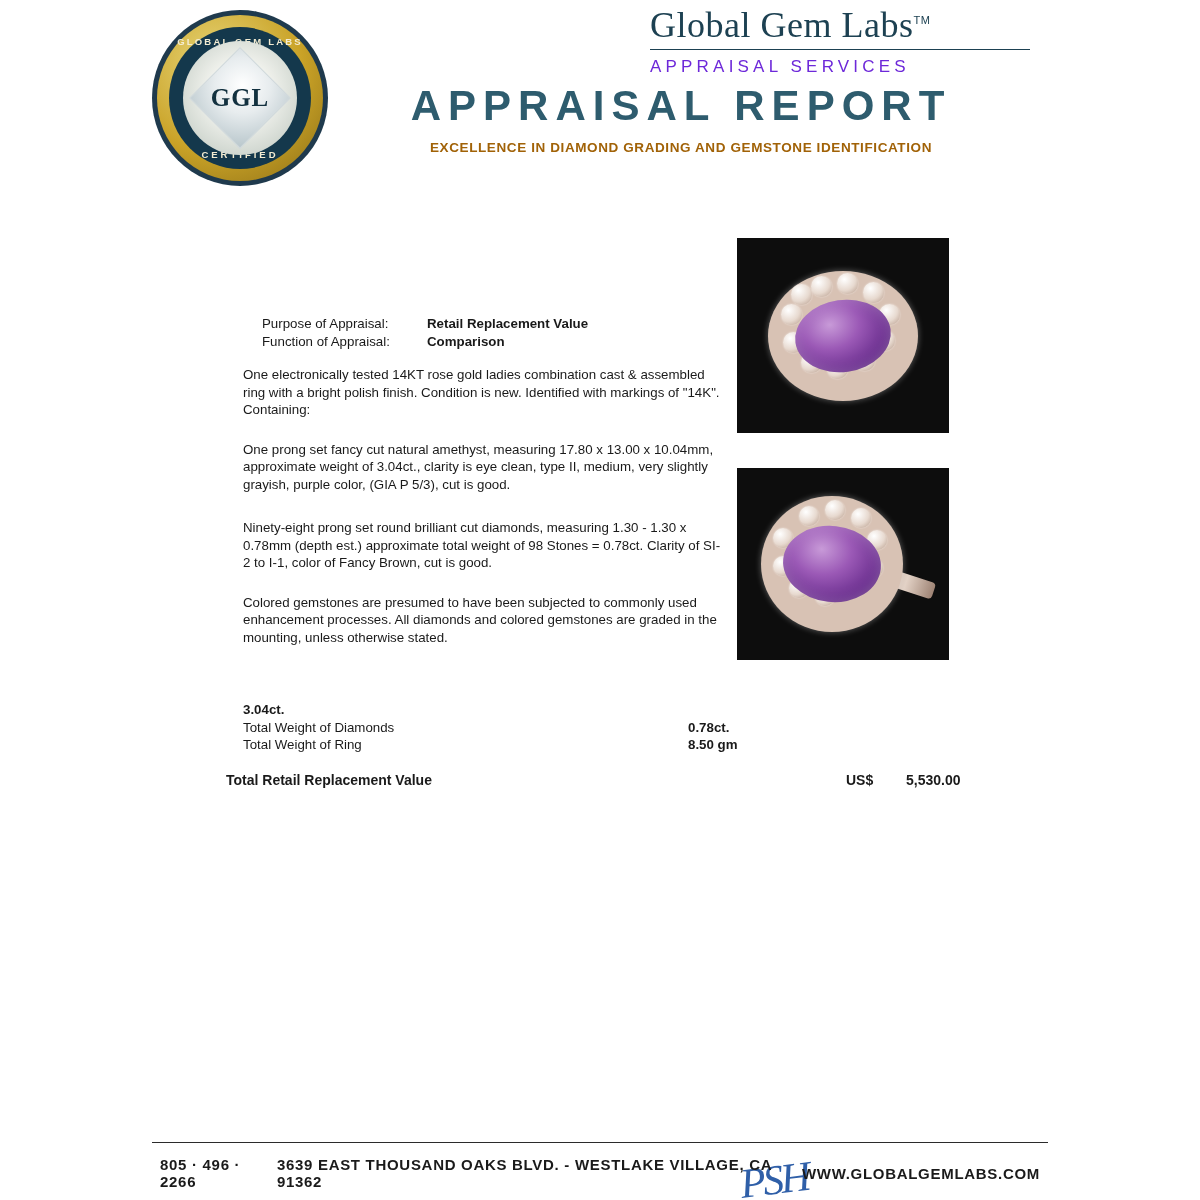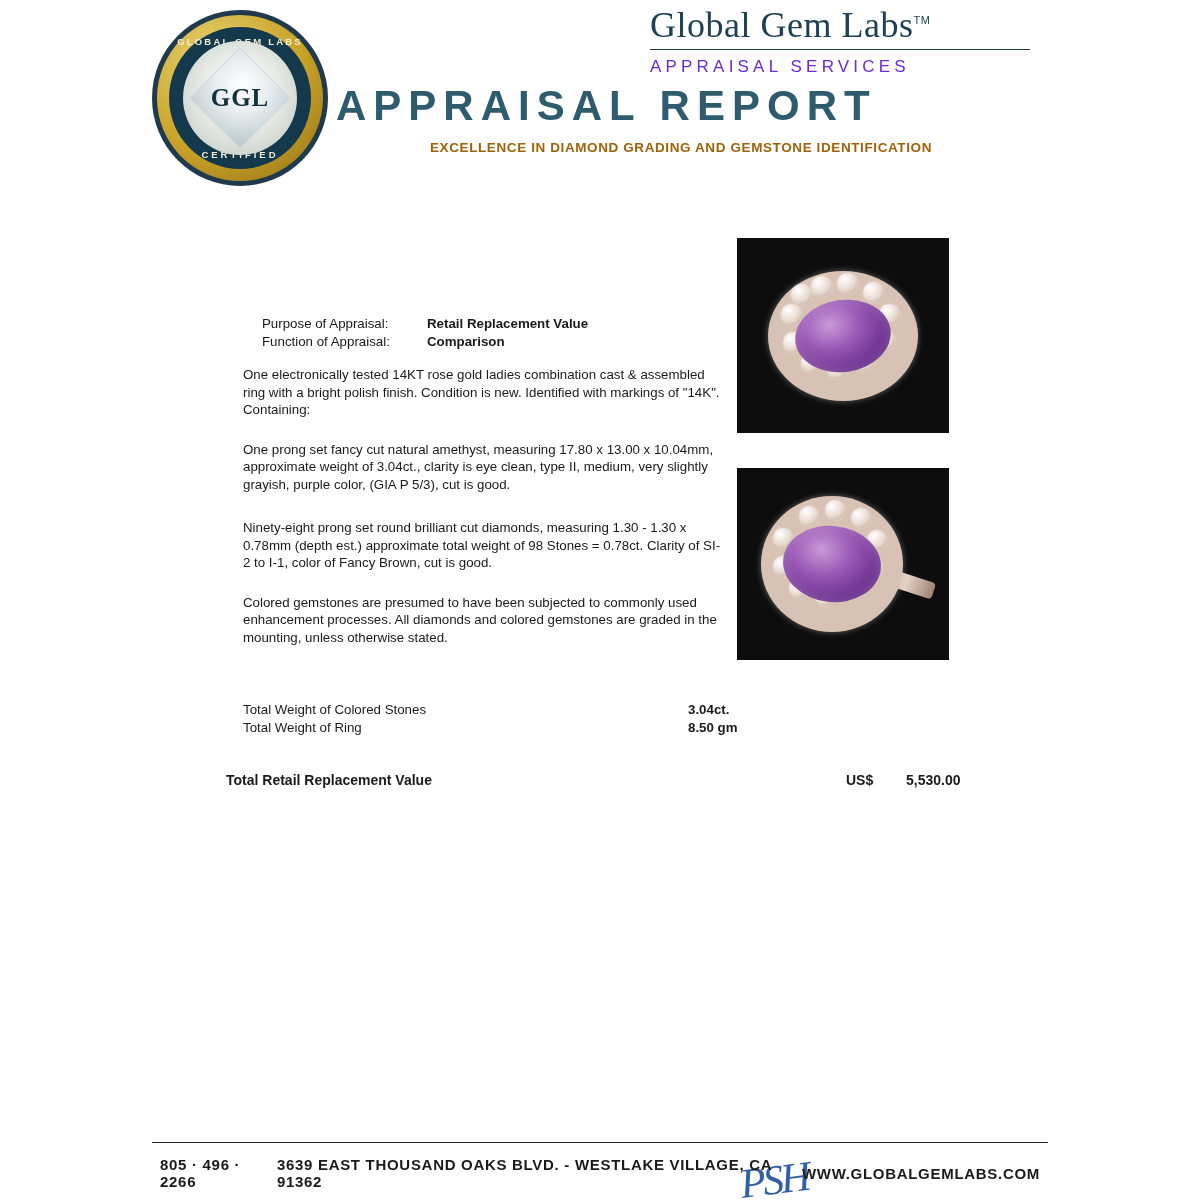--- a/index.html
+++ b/index.html
@@ -119,21 +119,21 @@
     letter-spacing: 4.2px;
     color: #6d28d9;
     white-space: nowrap;
   }
 
   .report-title {
     position: absolute;
     left: 336px;
     top: 82px;
     width: 690px;
-    text-align: left;
+    text-align: center;
     font-family: "Liberation Sans", sans-serif;
     font-weight: bold;
     font-size: 42px;
     letter-spacing: 7px;
     color: #2e5c6e;
     white-space: nowrap;
   }
   .report-tagline {
     position: absolute;
     left: 336px;
@@ -389,22 +389,25 @@
     </div>
 
     <div class="para">One electronically tested 14KT rose gold ladies combination cast &amp; assembled ring with a bright polish finish. Condition is new. Identified with markings of "14K".  Containing:</div>
     <div class="para" style="margin-top:22px">One prong set fancy cut natural amethyst, measuring 17.80 x 13.00 x 10.04mm,  approximate weight of 3.04ct., clarity is eye clean, type II, medium, very slightly grayish, purple color, (GIA P 5/3), cut is good.</div>
     <div class="para" style="margin-top:26px">Ninety-eight prong set round brilliant cut diamonds, measuring 1.30 - 1.30 x 0.78mm (depth est.) approximate total weight of 98 Stones = 0.78ct.  Clarity of SI-2 to I-1, color of Fancy  Brown, cut is good.</div>
     <div class="para" style="margin-top:22px">Colored gemstones are presumed to have been subjected to commonly used enhancement processes. All diamonds and colored gemstones are graded in the mounting, unless otherwise stated.</div>
   </div>
 
   <div class="totals">
     <div class="totals-row">
-      <div class="totals-label">Total Weight of Colored Stones</div>
       <div class="totals-value">3.04ct.</div>
+    </div>
+    <div class="totals-row">
+      <div class="totals-label">Total Weight of Diamonds</div>
+      <div class="totals-value">0.78ct.</div>
     </div>
     <div class="totals-row">
       <div class="totals-label">Total Weight of Ring</div>
       <div class="totals-value">8.50 gm</div>
     </div>
   </div>
 
   <div class="grand">
     <div class="grand-label">Total Retail Replacement Value</div>
     <div class="grand-cur">US$</div>

